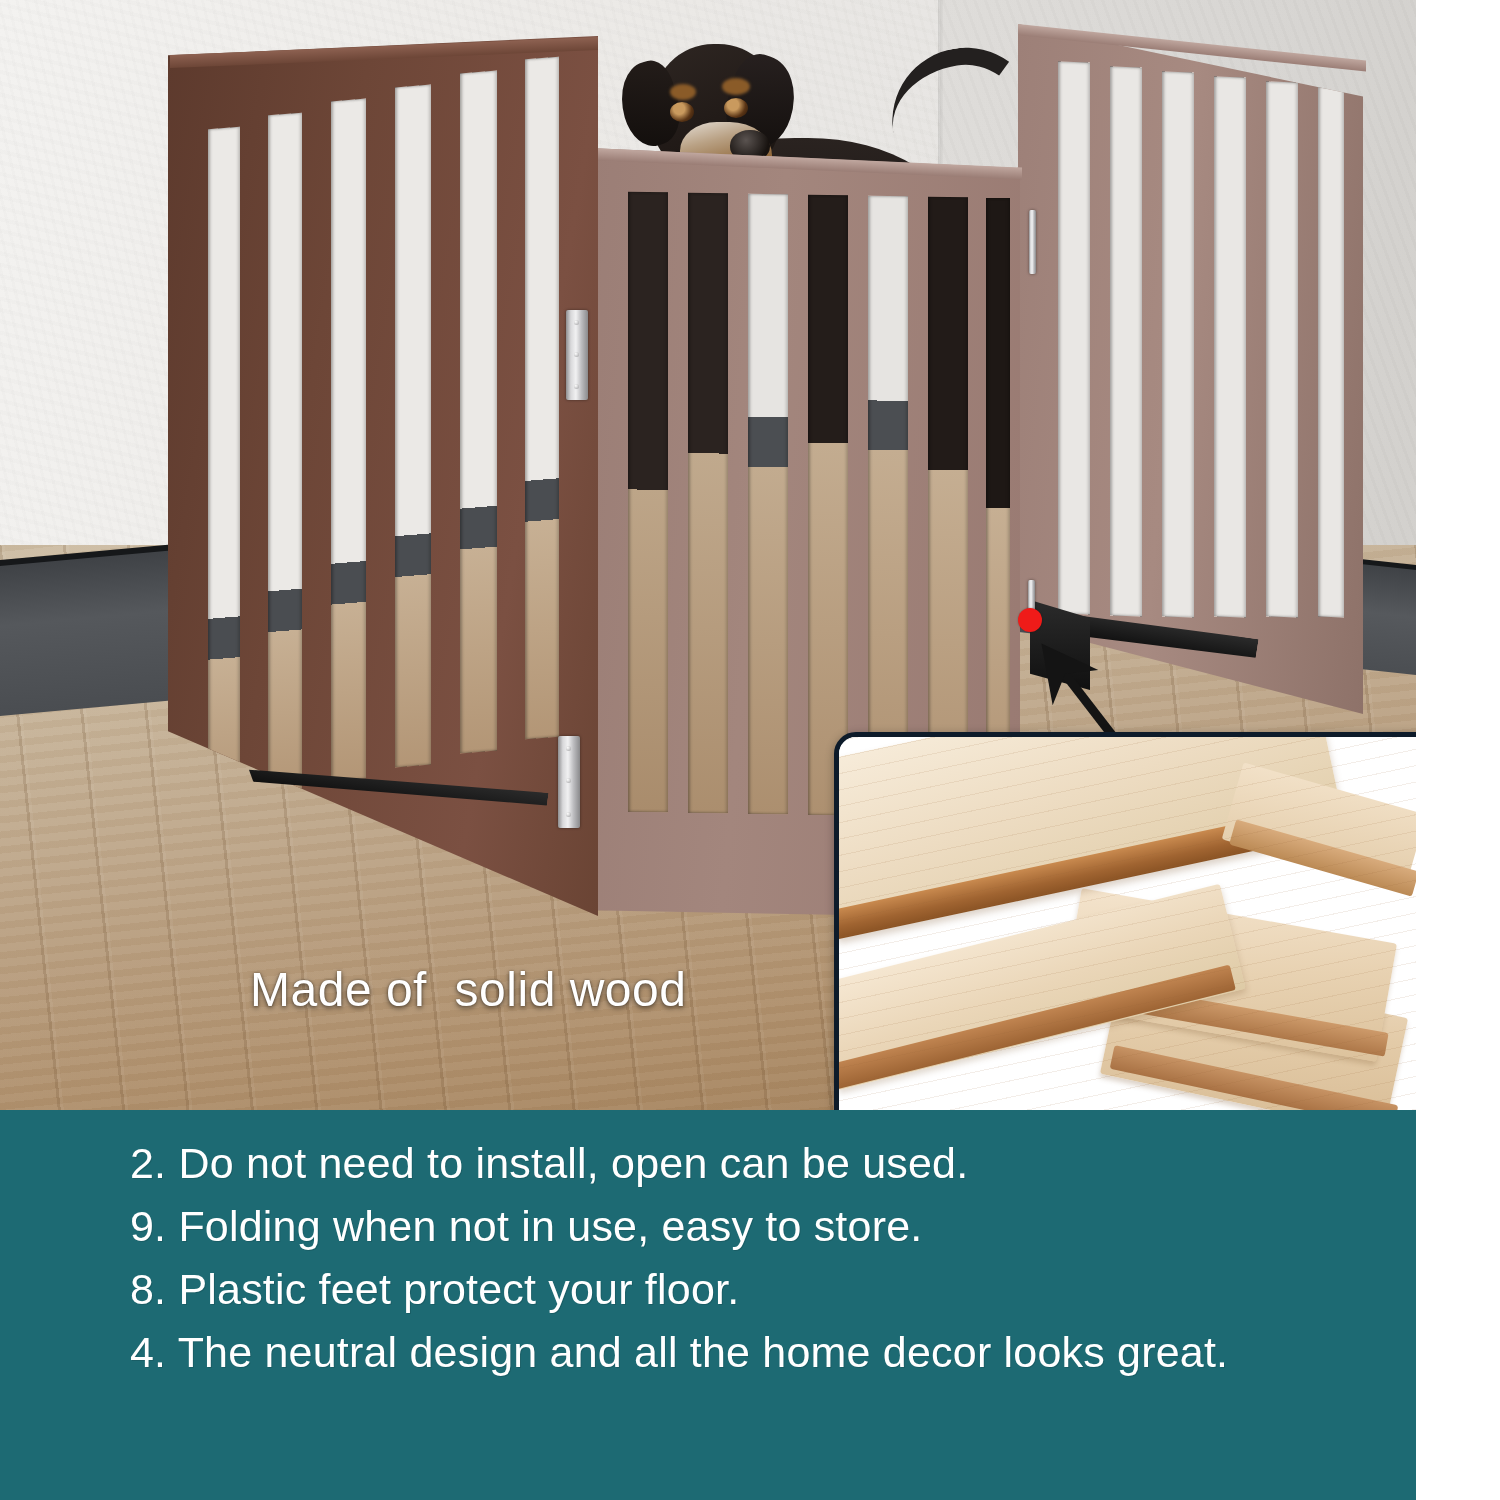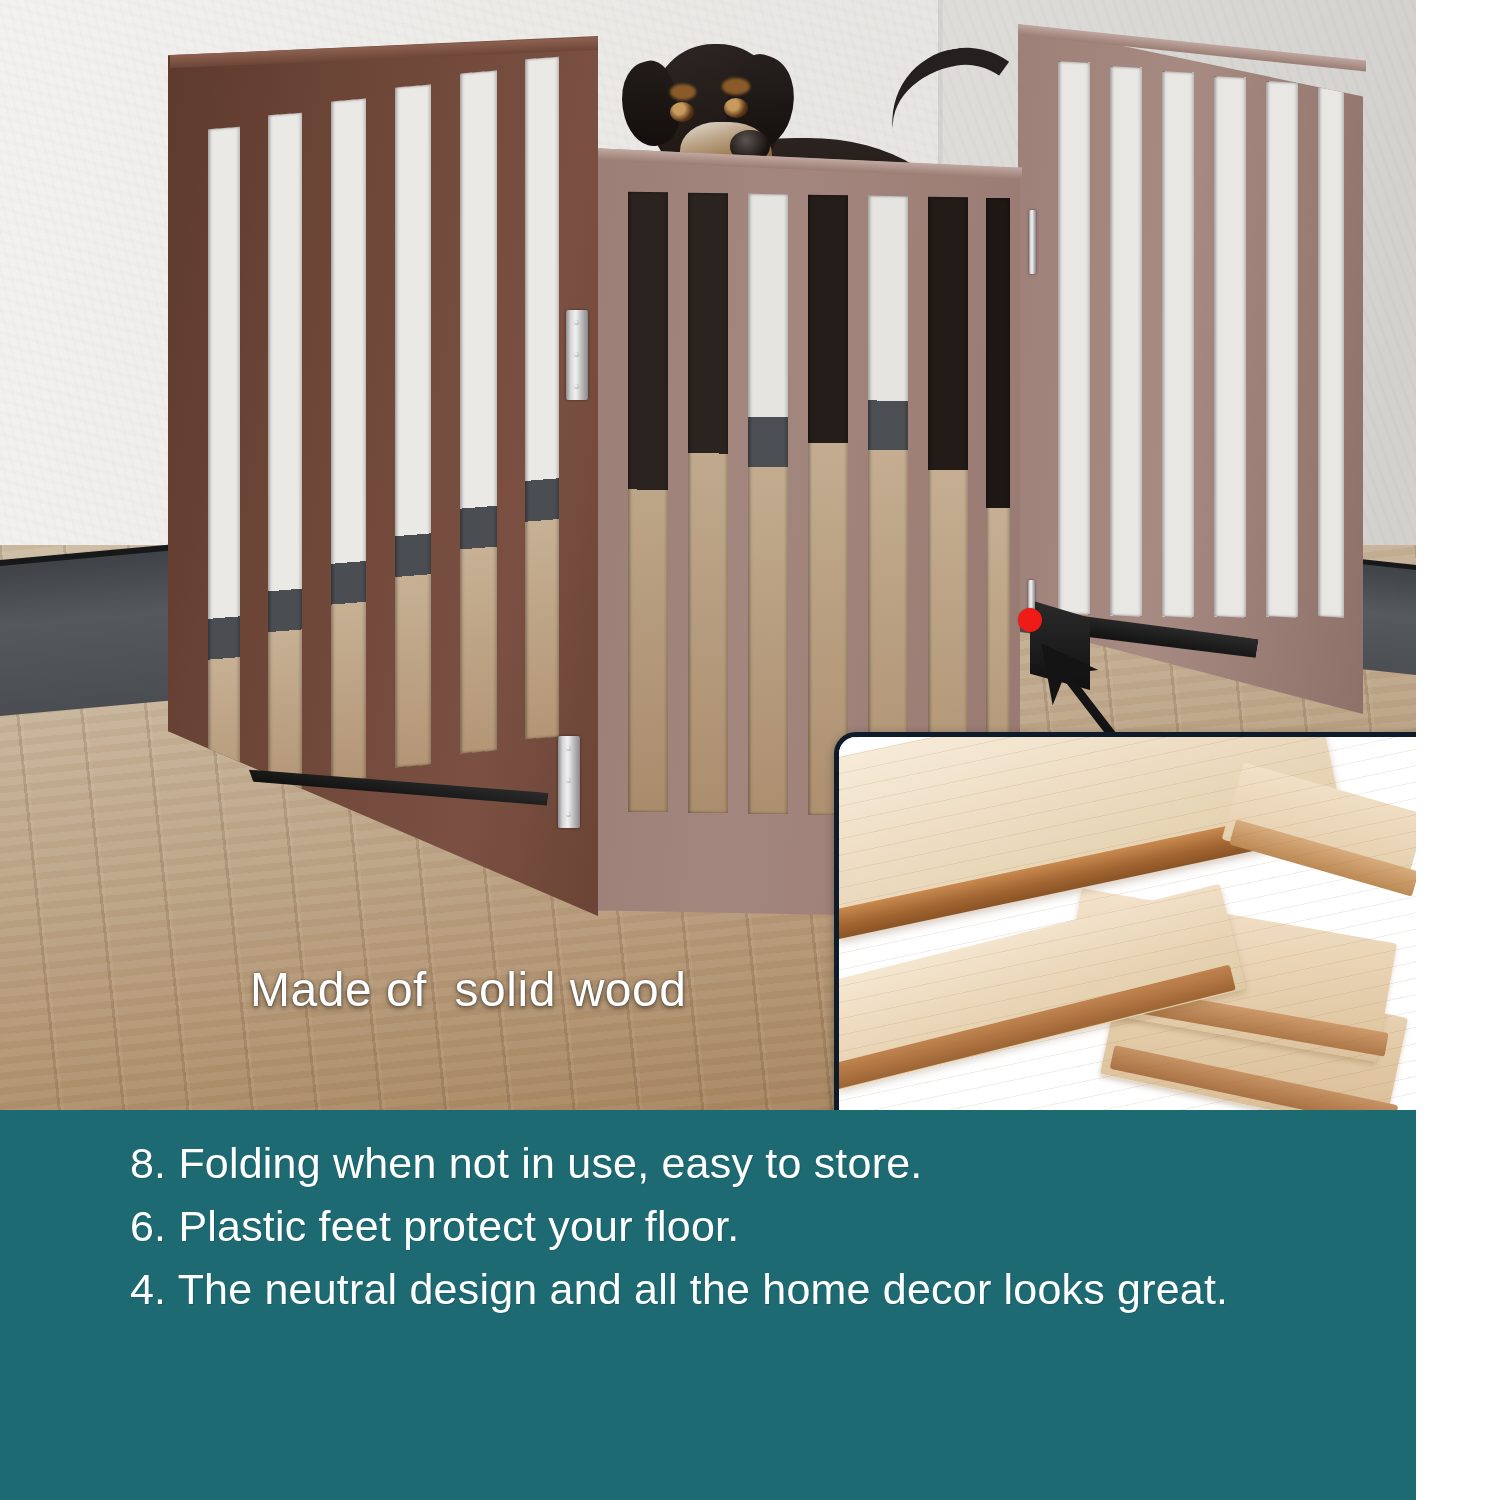--- a/index.html
+++ b/index.html
@@ -311,18 +311,19 @@
                   background:linear-gradient(180deg,#d8ab7c,#bb8a55);"></div>
 
       <div style="position:absolute;left:0;top:0;width:632px;height:410px;opacity:.20;
                   background:repeating-linear-gradient(-12deg, rgba(150,100,55,.55) 0 1px, rgba(0,0,0,0) 1px 16px);"></div>
     </div>
 
   </div>
 
   <div class="teal"></div>
   <div class="features">
-    <p class="feat">8. Folding when not in use, easy to store.</p>
-    <p class="feat">6. Plastic feet protect your floor.</p>
+    <p class="feat">2. Do not need to install, open can be used.</p>
+    <p class="feat">9. Folding when not in use, easy to store.</p>
+    <p class="feat">8. Plastic feet protect your floor.</p>
     <p class="feat">4. The neutral design and all the home decor looks great.</p>
   </div>
 
 </div>
 
 </body></html>

